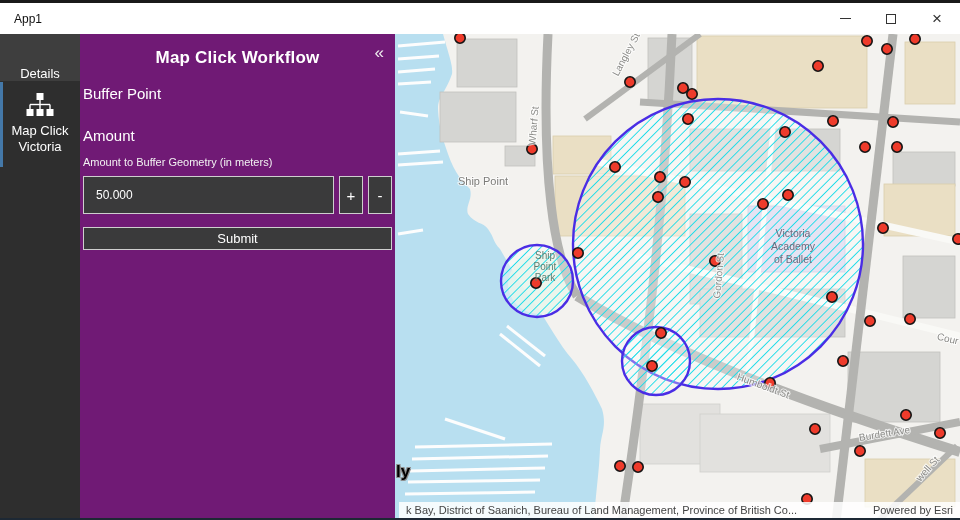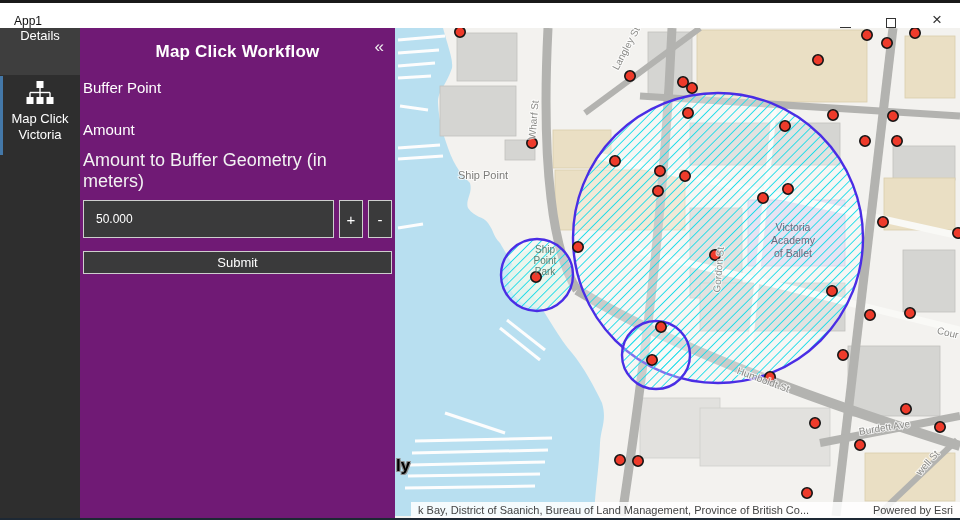--- a/index.html
+++ b/index.html
@@ -1,53 +1,53 @@
 <!DOCTYPE html>
 <html><head>
 <meta charset="utf-8">
 <style>
   * { box-sizing: border-box; margin: 0; padding: 0; }
   html,body { width: 960px; height: 520px; overflow: hidden;
     font-family: "Liberation Sans", sans-serif; }
   .window { width: 960px; height: 520px; display: flex; flex-direction: column;
     background: #fff; border-top: 3px solid #191919; border-bottom: 2px solid #1d2834; }
   
-  .titlebar { height: 25px; background: #ffffff; display: flex; align-items: flex-end; flex-shrink: 0; }
+  .titlebar { height: 31px; background: #ffffff; display: flex; align-items: center; flex-shrink: 0; }
   .app-title { font-size: 12px; color: #111; padding-left: 14px; flex: 1; display: flex; align-items: center; }
   .win-btn { width: 46px; display: flex; align-items: center; justify-content: center; background: #fff; }
   .min-glyph { width: 11px; height: 1px; background: #333; }
   .max-glyph { width: 10px; height: 10px; border: 1px solid #333; }
   .close-glyph { font-size: 17px; color: #333; line-height: 1; }
   
   .main { flex: 1; display: flex; min-height: 0; }
   .sidebar { width: 80px; background: #2e2e2e; color: #fff; flex-shrink: 0; }
-  .details-tab { height: 47px; background: #3e3e3e; display: flex; align-items: flex-start; justify-content: center; font-size: 13px; }
-  .workflow-item { position: relative; padding: 5px 4px 12px; display: flex; flex-direction: column; align-items: center; gap: 4px; }
+  .details-tab { height: 47px; background: #3e3e3e; display: flex; align-items: flex-end; justify-content: center; font-size: 13px; }
+  .workflow-item { position: relative; padding: 11px 4px 12px; display: flex; flex-direction: column; align-items: center; gap: 4px; }
   .accent-bar { position: absolute; left: 0; top: 1px; bottom: 1px; width: 3px; background: #4478a8; }
   .wf-label { font-size: 13px; text-align: center; line-height: 1.25; }
   
   .panel { width: 315px; background: #701a75; color: #fff; flex-shrink: 0; padding: 12px 3px 0 3px; position: relative; }
   .panel-title { text-align: center; font-size: 17px; font-weight: bold; margin-top: 2px; letter-spacing: .2px; }
   .collapse-btn { position: absolute; top: 9px; right: 11px; font-size: 17px; color: #efefef; background: none; border: none; }
   .section-label { font-size: 15px; margin-top: 17px; }
   .group-label { font-size: 15px; margin-top: 25px; }
-  .field-label { font-size: 18px; margin-top: 12px; color: #f2f2f2; }
+  .field-label { font-size: 11px; margin-top: 12px; color: #f2f2f2; }
   .input-row { display: flex; margin-top: 8px; gap: 5px; height: 38px; }
   input.amount { flex: 1; background: #3a3a3b; border: 1px solid #cecece; color: #fff;
     font-size: 12px; padding: 0 12px; font-family: inherit; min-width: 0; }
   .step-btn { width: 24px; background: #3a3a3b; border: 1px solid #cecece; color: #fff;
     font-size: 15px; display: flex; align-items: center; justify-content: center; }
   .submit-btn { margin-top: 13px; height: 23px; width: 100%; background: #3a3a3b;
     border: 1px solid #cecece; color: #fff; font-size: 13px; font-family: inherit; }
   
   .map { flex: 1; position: relative; background: #f3f2ef; overflow: hidden; }
   .map svg { position: absolute; left: 0; top: 0; }
   .watermark { position: absolute; left: 1px; top: 428px; font-size: 17px; font-weight: bold; color: #000000;
     text-shadow: -1px -1px 0 #8e8e8e, 1px -1px 0 #8e8e8e, -1px 1px 0 #8e8e8e, 1px 1px 0 #8e8e8e; }
-  .attribution { position: absolute; left: 16px; right: 0; bottom: 0; height: 16px;
+  .attribution { position: absolute; left: 4px; right: 0; bottom: 0; height: 16px;
     background: rgba(255,255,255,.86); display: flex; justify-content: space-between; align-items: center;
     font-size: 11px; color: #434343; padding: 1px 7px; white-space: nowrap; }
   .attr-sources { overflow: hidden; }
   .attr-powered { padding-left: 12px; flex-shrink: 0; }
   
   .bldg-gray { fill: #d5d5d2; stroke: #c0c0bd; stroke-width: .8; }
   .bldg-gray2 { fill: #e2e1de; stroke: #cfcfcc; stroke-width: .8; }
   .bldg-beige { fill: #eadfc4; stroke: #d9ceac; stroke-width: .8; }
   .bldg-lav { fill: #dbd6ed; stroke: #c5c0db; stroke-width: .8; }
   .street-major { stroke: #b3b3b0; fill: none; }

